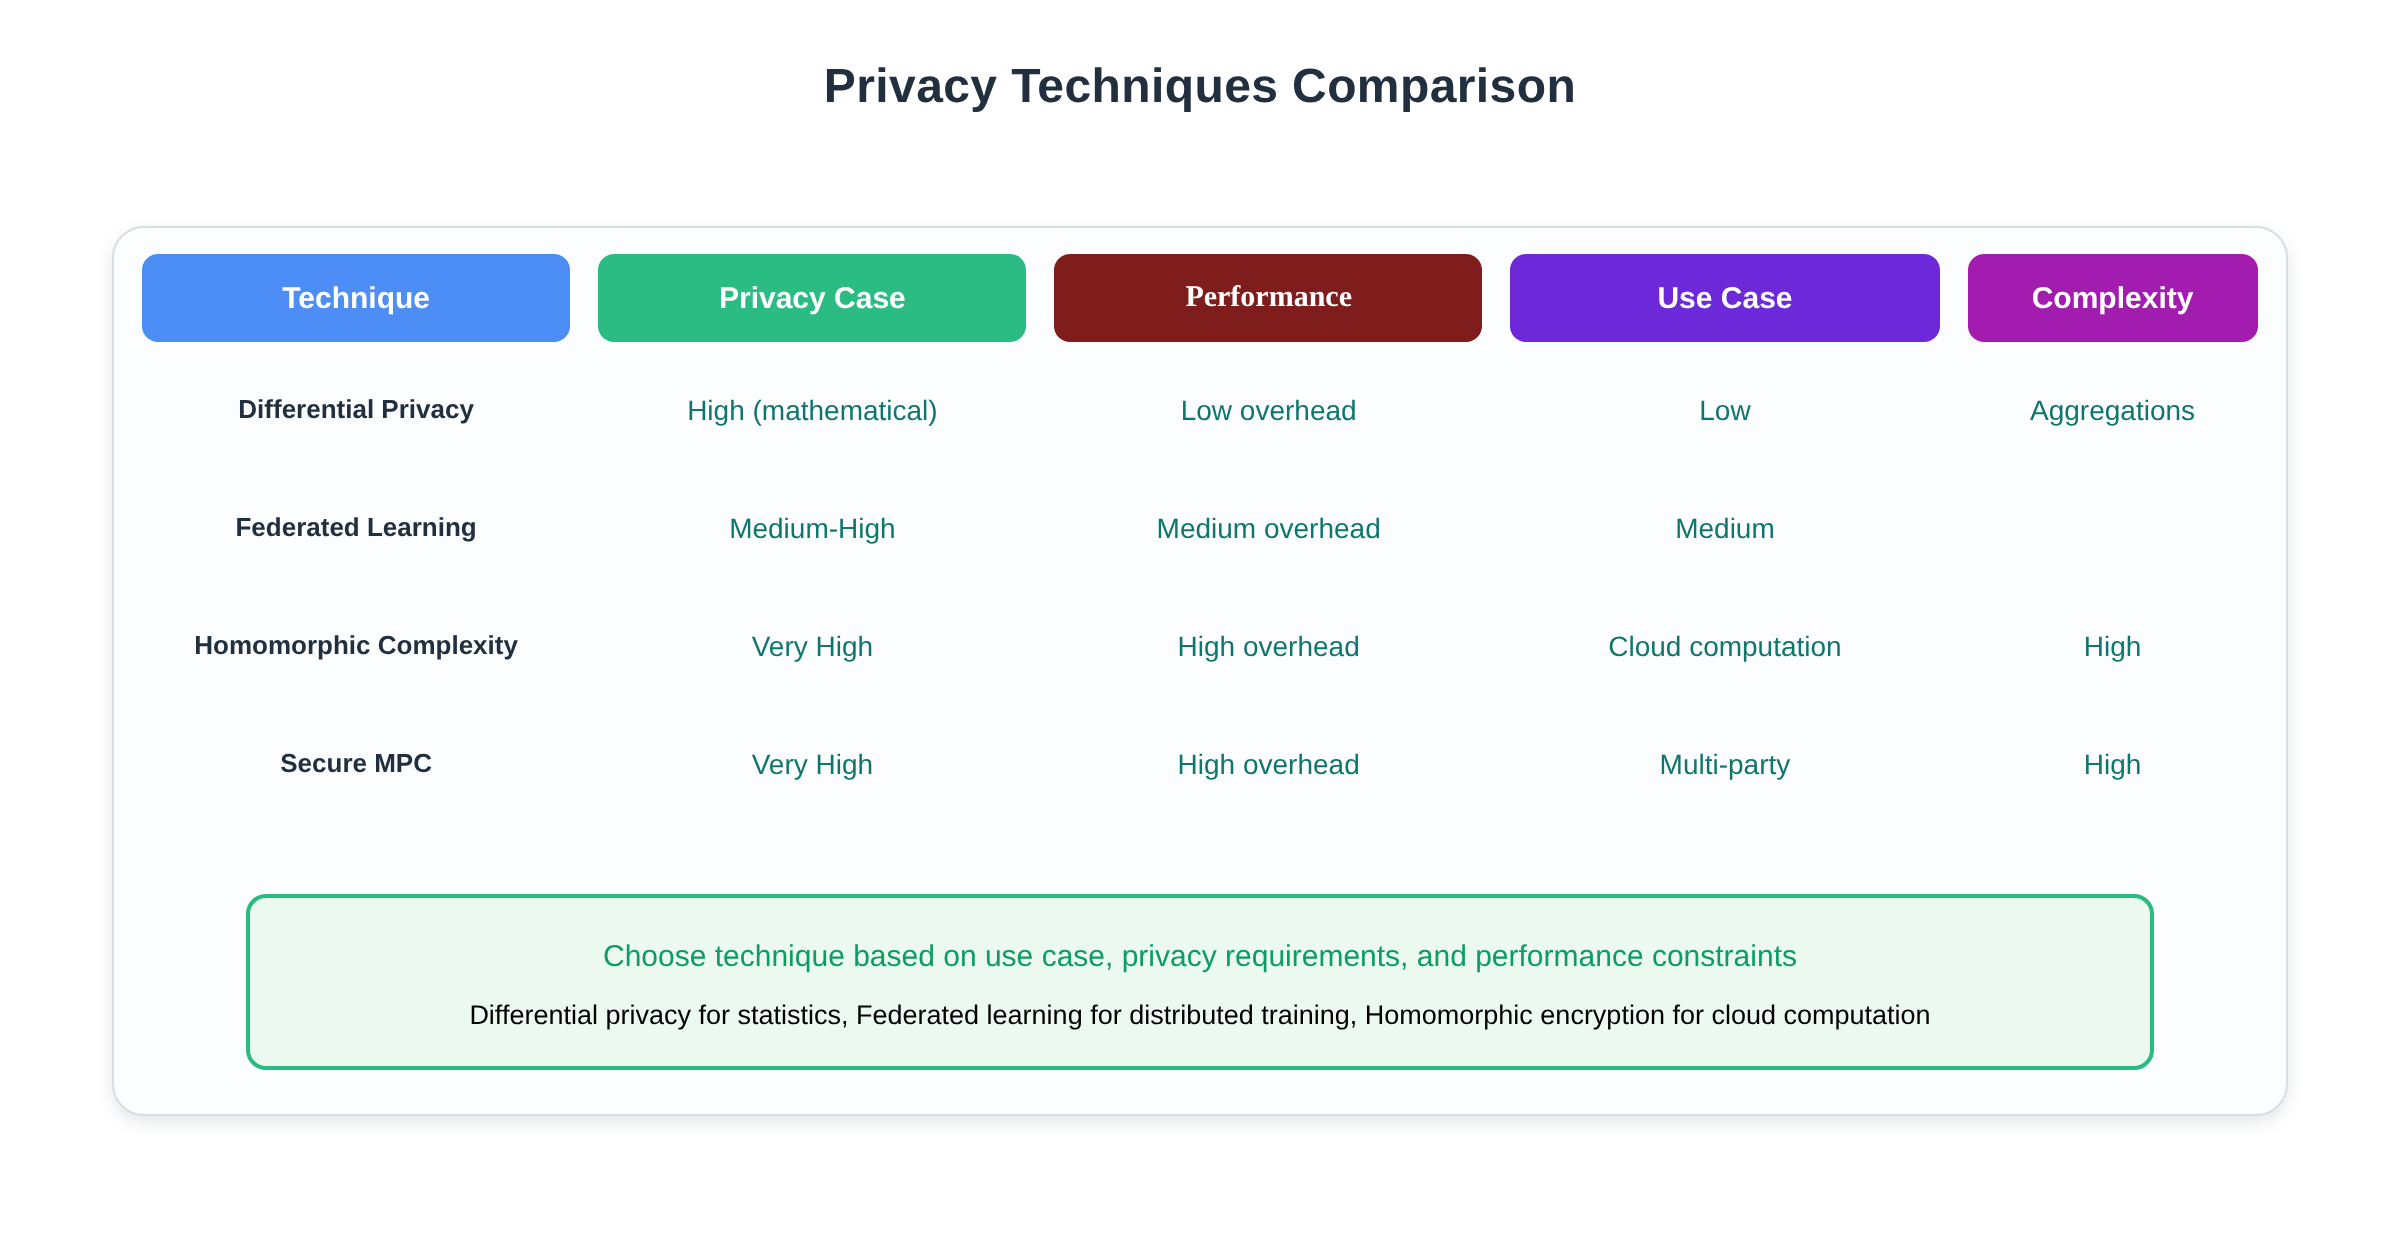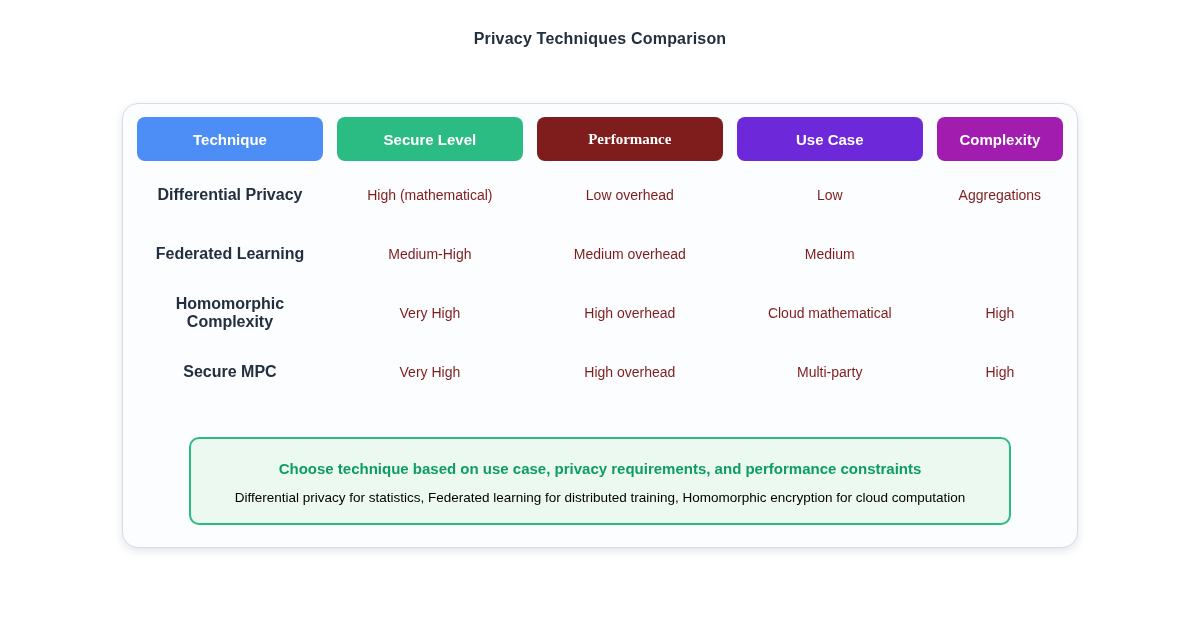--- a/index.html
+++ b/index.html
@@ -5,27 +5,27 @@
   * { margin: 0; padding: 0; box-sizing: border-box; }
   html, body {
     width: 1200px; height: 630px;
     background: #ffffff;
     font-family: "Liberation Sans", sans-serif;
     overflow: hidden;
   }
   .page-title {
     padding-top: 30px;
     text-align: center;
-    font-size: 16px;
+    font-size: 24px;
     font-weight: bold;
     color: #222f3e;
     letter-spacing: 0.2px;
   }
   .card {
-    width: 956px;
+    width: 1088px;
     margin: 55px auto 4px;
     background: #fcfdfe;
     border: 1px solid #d9dce3;
     border-radius: 16px;
     box-shadow: 0 3px 8px rgba(100, 110, 130, 0.18);
     padding: 13px 14px 22px;
   }
   .grid {
     display: grid;
     grid-template-columns: 212fr 212fr 212fr 212fr 144fr;
@@ -42,56 +42,56 @@
     font-size: 15px;
   }
   .rows { margin-top: 4px; }
   .row { height: 59px; }
   .cell {
     display: flex;
     align-items: center;
     justify-content: center;
     text-align: center;
     font-size: 14px;
-    color: #7f1d1d;
+    color: #0f766e;
   }
   .cell.technique {
     font-weight: bold;
-    font-size: 16px;
+    font-size: 13px;
     color: #222f3e;
   }
   .note {
     margin: 36px 52px 0;
     border: 2px solid #2abb80;
     border-radius: 10px;
     background: #ecf9f1;
     text-align: center;
     padding: 21px 14px 18px;
   }
   .note-title {
     font-size: 15px;
-    font-weight: bold;
+    font-weight: normal;
     color: #0d9d62;
     margin-bottom: 13px;
   }
   .note-body {
     font-size: 13.5px;
     color: #000000;
   }
 </style>
 </head>
 <body>
 
 <h1 class="page-title">Privacy Techniques Comparison</h1>
 
 <div class="card">
 
   <div class="grid header-row">
     <div class="pill" style="background-color: rgb(77, 141, 246);">Technique</div>
-    <div class="pill" style="background-color: rgb(43, 188, 131);">Secure Level</div>
+    <div class="pill" style="background-color: rgb(43, 188, 131);">Privacy Case</div>
     <div class="pill" style="background-color: #7f1d1d; font-family: Liberation Serif, serif;">Performance</div>
     <div class="pill" style="background-color: #6d28d9;">Use Case</div>
     <div class="pill" style="background-color: #a21caf;">Complexity</div>
   </div>
 
   <div class="rows">
     <div class="grid row">
       <div class="cell technique">Differential Privacy</div>
       <div class="cell">High (mathematical)</div>
       <div class="cell">Low overhead</div>
@@ -103,21 +103,21 @@
       <div class="cell technique">Federated Learning</div>
       <div class="cell">Medium-High</div>
       <div class="cell">Medium overhead</div>
       <div class="cell">Medium</div>
     </div>
 
     <div class="grid row">
       <div class="cell technique">Homomorphic Complexity</div>
       <div class="cell">Very High</div>
       <div class="cell">High overhead</div>
-      <div class="cell">Cloud mathematical</div>
+      <div class="cell">Cloud computation</div>
       <div class="cell">High</div>
     </div>
 
     <div class="grid row">
       <div class="cell technique">Secure MPC</div>
       <div class="cell">Very High</div>
       <div class="cell">High overhead</div>
       <div class="cell">Multi-party</div>
       <div class="cell">High</div>
     </div>

